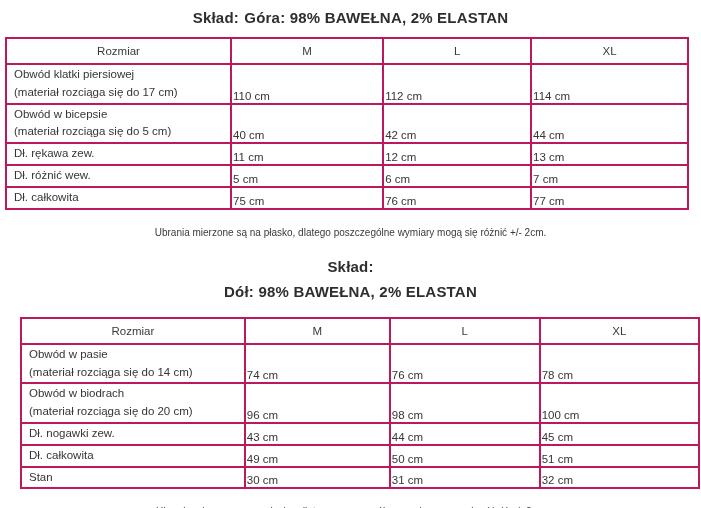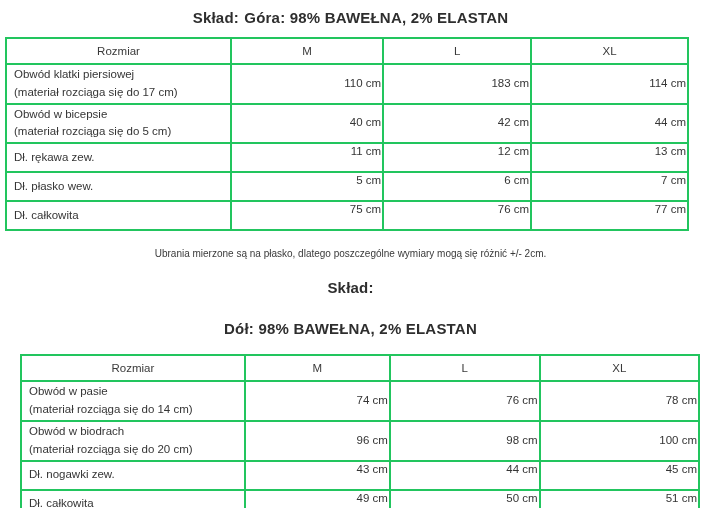--- a/index.html
+++ b/index.html
@@ -17,51 +17,51 @@
   .doc-title {
     text-align: center;
     font-size: 15px;
     font-weight: bold;
     color: #2e2e2e;
     letter-spacing: 0.2px;
   }
   .top-title { padding-top: 9px; }
   .comp-gap { margin-left: 1px; }
   .mid-title-1 { margin-top: 20px; }
-  .mid-title-2 { margin-top: 24px; }
+  .mid-title-2 { margin-top: 8px; }
   table {
     border-collapse: collapse;
     table-layout: fixed;
   }
   .t1 { width: 684px; margin: 11px 0 0 5px; }
   .t2 { width: 680px; margin: 17px 0 0 20px; }
   th, td {
-    border: 2px solid #22c55e;
+    border: 2px solid #be185d;
     font-weight: normal;
     overflow: hidden;
   }
   th {
     font-size: 11.5px;
     height: 22px;
     text-align: center;
     vertical-align: middle;
     color: #3a3a3a;
   }
   td.label-cell {
     font-size: 11.5px;
     padding: 1px 4px 1px 7px;
     vertical-align: middle;
     line-height: 1.55;
     text-align: left;
   }
   td.value-cell {
     font-size: 11.5px;
-    text-align: right;
+    text-align: left;
     vertical-align: bottom;
-    padding-bottom: 14px;
+    padding-bottom: 1px;
   }
   tr.tall { height: 38px; margin-left: 43px; }
   .t1 tr.short { height: 21px; }
   .t2 tr.short { height: 17px; }
   .note {
     font-size: 10px;
     text-align: center;
     margin-top: 17px;
     color: #3a3a3a;
   }
@@ -91,21 +91,21 @@
           <th>XL</th>
         </tr>
       </thead>
     <tbody>
         <tr class="tall">
           <td class="label-cell">
             <div>Obwód klatki piersiowej</div>
             <div>(materiał rozciąga się do 17 cm)</div>
           </td>
           <td class="value-cell">110 cm</td>
-          <td class="value-cell">183 cm</td>
+          <td class="value-cell">112 cm</td>
           <td class="value-cell">114 cm</td>
         </tr>
         <tr class="tall">
           <td class="label-cell">
             <div>Obwód w bicepsie</div>
             <div>(materiał rozciąga się do 5 cm)</div>
           </td>
           <td class="value-cell">40 cm</td>
           <td class="value-cell">42 cm</td>
           <td class="value-cell">44 cm</td>
@@ -113,21 +113,21 @@
         <tr class="short">
           <td class="label-cell">
             <div>Dł. rękawa zew.</div>
           </td>
           <td class="value-cell">11 cm</td>
           <td class="value-cell">12 cm</td>
           <td class="value-cell">13 cm</td>
         </tr>
         <tr class="short">
           <td class="label-cell">
-            <div>Dł. płasko wew.</div>
+            <div>Dł. różnić wew.</div>
           </td>
           <td class="value-cell">5 cm</td>
           <td class="value-cell">6 cm</td>
           <td class="value-cell">7 cm</td>
         </tr>
         <tr class="short">
           <td class="label-cell">
             <div>Dł. całkowita</div>
           </td>
           <td class="value-cell">75 cm</td>

